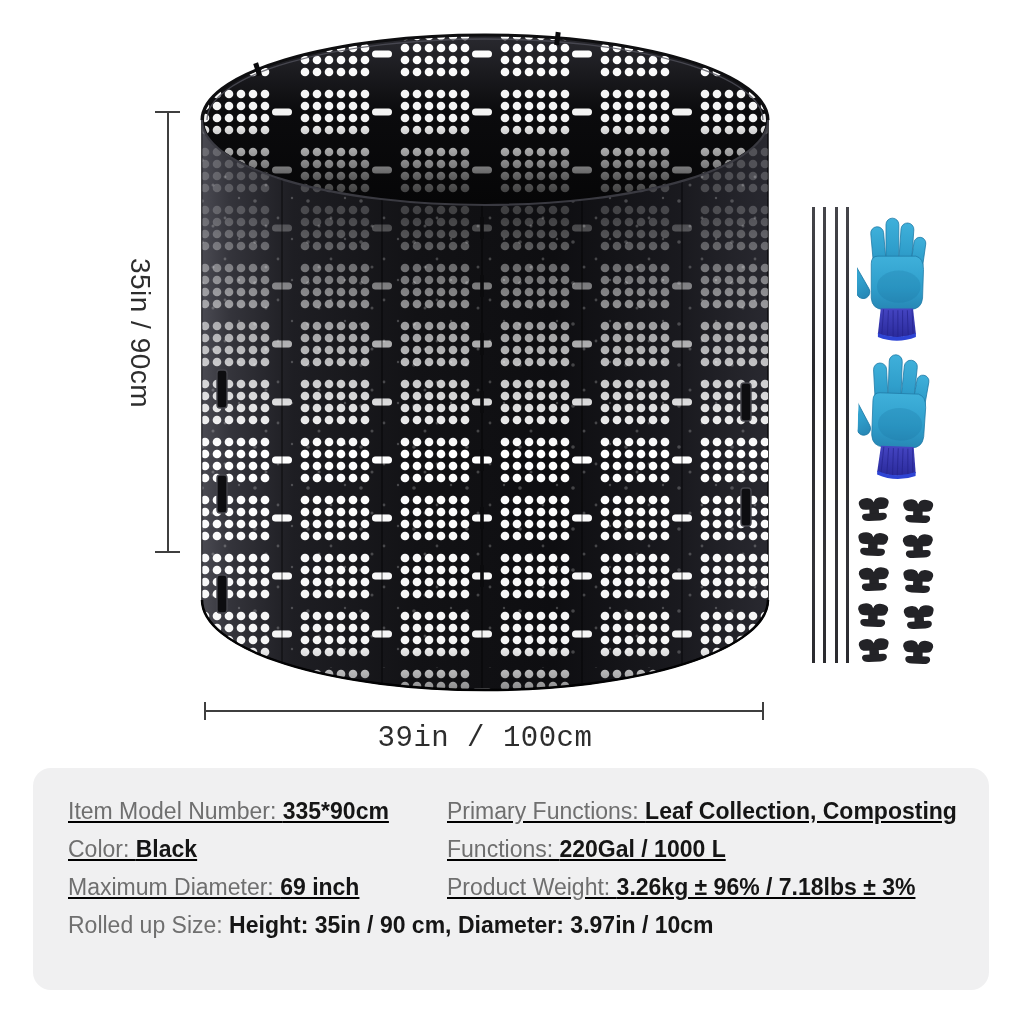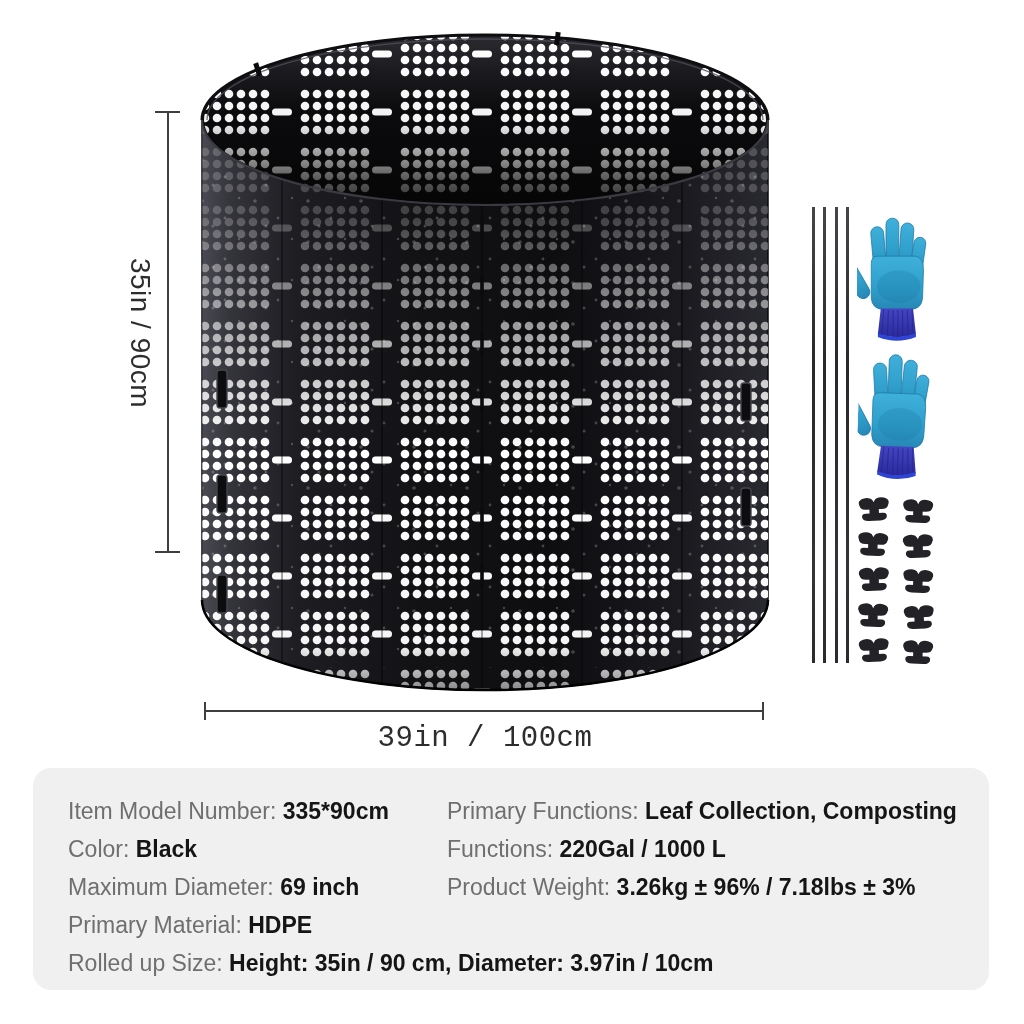--- a/index.html
+++ b/index.html
@@ -37,21 +37,21 @@
   .glove2{position:absolute; left:858px; top:351px; width:77px; height:129px; transform:rotate(2deg);}
   .clips{position:absolute; left:855px; top:495px; width:86px; height:174px;}
 
   
   .spec-panel{
     position:absolute; left:33px; top:768px; width:956px; height:222px;
     background:#f0f0f1; border-radius:18px; box-sizing:border-box;
     padding:24px 18px 0 35px; font-size:23px;
   }
   .spec-cols{display:flex;}
-  .col{display:flex; flex-direction:column;}
+  .col{display:flex; flex-direction:column;text-decoration:underline;}
   .col-left{width:379px; flex:none;}
   .spec-row{height:38px; line-height:38px; white-space:nowrap;}
   .spec-label{color:#6f6f6f; font-weight:400;}
   .spec-value{color:#151515; font-weight:700;}
 </style>
 </head>
 <body>
 
 <div class="stage">
 
@@ -256,23 +256,20 @@
       <div class="col col-left">
         <div class="spec-row">
           <span class="spec-label">Item Model Number: </span><span class="spec-value">335*90cm</span>
         </div>
         <div class="spec-row">
           <span class="spec-label">Color: </span><span class="spec-value">Black</span>
         </div>
         <div class="spec-row">
           <span class="spec-label">Maximum Diameter: </span><span class="spec-value">69 inch</span>
         </div>
-        <div class="spec-row">
-          <span class="spec-label">Primary Material: </span><span class="spec-value">HDPE</span>
-        </div>
       </div>
       <div class="col">
         <div class="spec-row">
           <span class="spec-label">Primary Functions: </span><span class="spec-value">Leaf Collection, Composting</span>
         </div>
         <div class="spec-row">
           <span class="spec-label">Functions: </span><span class="spec-value">220Gal / 1000 L</span>
         </div>
         <div class="spec-row">
           <span class="spec-label">Product Weight: </span><span class="spec-value">3.26kg ± 96% / 7.18lbs ± 3%</span>

